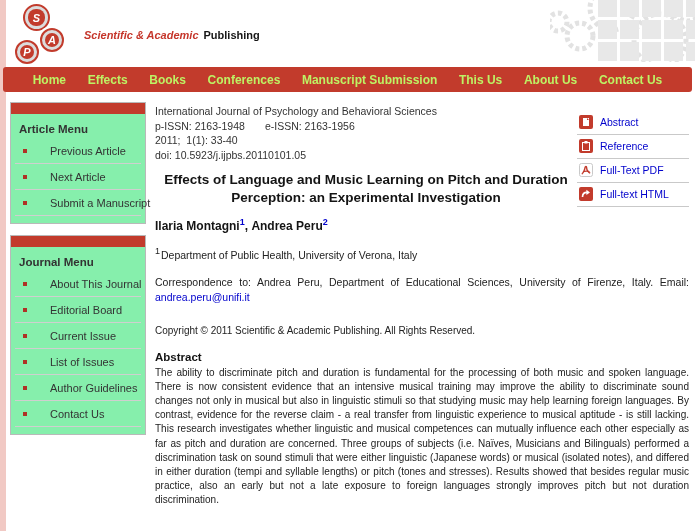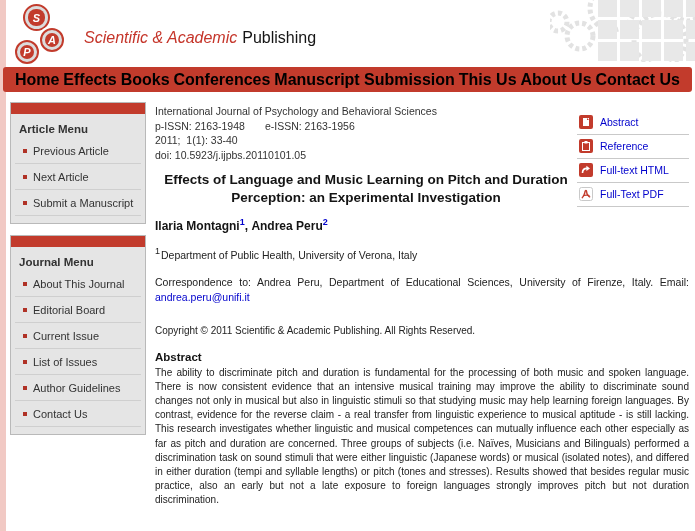--- a/index.html
+++ b/index.html
@@ -25,39 +25,39 @@
   }
   .coin-inner {
     width: 70%; height: 70%; border-radius: 50%;
     background: #C23B2C; color: #fff;
     font-weight: bold; font-style: italic; font-size: 11px;
     display: flex; align-items: center; justify-content: center;
   }
   .coin-s { left: 15px; top: 2px;  width: 27px; height: 27px; z-index: 1; }
   .coin-a { left: 32px; top: 26px; width: 24px; height: 24px; z-index: 2; }
   .coin-p { left: 7px;  top: 38px; width: 24px; height: 24px; z-index: 3; }
-  .brand { position: absolute; left: 84px; top: 29px; font-size: 16px; font-weight: normal; white-space: nowrap; text-align: center; }
+  .brand { position: absolute; left: 84px; top: 29px; font-size: 11px; font-weight: bold; white-space: nowrap; text-align: center; }
   .brand-red { color: #C5352A; font-style: italic; }
   .brand-black { color: #151515; margin-left: 5px; }
   .gears { position: absolute; right: 0; top: 0; }
   
   nav {
     margin: 0 3px; height: 25px; background: #C23B2C; border-radius: 3px;
     display: flex; align-items: center; justify-content: space-evenly; padding: 0 8px;
     position: relative; z-index: 6;
   }
-  nav a { color: #000000; font-weight: bold; font-size: 16px; text-decoration: none; white-space: nowrap; cursor: pointer; }
+  nav a { color: #bef264; font-weight: bold; font-size: 12px; text-decoration: none; white-space: nowrap; cursor: pointer; }
   
   .content { display: flex; padding: 10px 0 0 10px; }
   aside { width: 136px; flex: none; }
-  .menu-box { border: 1px solid #B9B9B9; background: #e5e5e5; margin-bottom: 11px; padding-bottom: 7px; }
+  .menu-box { border: 1px solid #B9B9B9; background: #86efac; margin-bottom: 11px; padding-bottom: 7px; }
   .menu-topbar { height: 11px; background: #C23B2C; }
   .menu-title { font-weight: bold; font-size: 11.5px; color: #333; padding: 9px 8px 3px 8px; }
   .menu-item {
-    display: flex; align-items: center; gap: 6px;
+    display: flex; align-items: center; gap: 23px;
     padding: 7px 4px 6px 8px; margin: 0 4px;
     border-bottom: 1px solid #CFCFCF;
     font-size: 11px; color: #333; cursor: pointer; white-space: nowrap;
   }
   .bullet { width: 4px; height: 4px; background: #B03226; flex: none; }
   main { flex: 1; padding: 2px 6px 0 9px; }
   
   .top-row { display: flex; }
   .article-head { flex: 1; }
   .info-line { font-size: 10.5px; color: #333; line-height: 14.5px; white-space: nowrap; }
@@ -220,34 +220,34 @@
         <a class="action-link">
           <svg width="14" height="14" viewBox="0 0 14 14">
               <rect width="14" height="14" rx="2" fill="#C23B2C"></rect>
               <rect x="3.5" y="3.5" width="7" height="8" fill="none" stroke="#fff"></rect>
               <rect x="5.5" y="2" width="3" height="2.5" fill="#fff"></rect>
             </svg>
           <span>Reference</span>
         </a>
         <a class="action-link">
           <svg width="14" height="14" viewBox="0 0 14 14">
+              <rect x="0.5" y="0.5" width="13" height="13" rx="2" fill="#fff" stroke="#C9C9C9"></rect>
+              <path d="M2.8 11 C4.4 10.4 5.9 6 6.1 4.4 C6.3 3 7.6 3 7.6 4.4 C7.6 7 9.6 9.6 11.2 10.2" stroke="#C23B2C" stroke-width="1.4" fill="none"></path>
+              <path d="M4 8.8 C6 8 8.5 8 10.5 8.6" stroke="#C23B2C" stroke-width="1.1" fill="none"></path>
+            </svg>
+          <span>Full-Text PDF</span>
+        </a>
+        <a class="action-link">
+          <svg width="14" height="14" viewBox="0 0 14 14">
               <rect width="14" height="14" rx="2" fill="#C23B2C"></rect>
               <path d="M3.5 10 C3.5 6.8 5.5 5.4 8 5.4" stroke="#fff" stroke-width="1.6" fill="none"></path>
               <path d="M7.4 2.8 L11 5.4 L7.4 8 Z" fill="#fff"></path>
             </svg>
           <span>Full-text HTML</span>
         </a>
-        <a class="action-link">
-          <svg width="14" height="14" viewBox="0 0 14 14">
-              <rect x="0.5" y="0.5" width="13" height="13" rx="2" fill="#fff" stroke="#C9C9C9"></rect>
-              <path d="M2.8 11 C4.4 10.4 5.9 6 6.1 4.4 C6.3 3 7.6 3 7.6 4.4 C7.6 7 9.6 9.6 11.2 10.2" stroke="#C23B2C" stroke-width="1.4" fill="none"></path>
-              <path d="M4 8.8 C6 8 8.5 8 10.5 8.6" stroke="#C23B2C" stroke-width="1.1" fill="none"></path>
-            </svg>
-          <span>Full-Text PDF</span>
-        </a>
       </div>
     </div>
 
     <p class="correspondence"><span>Correspondence to: Andrea Peru, Department of Educational Sciences, University of Firenze, Italy. Email:</span> <a class="email">andrea.peru@unifi.it</a></p>
 
     <p class="copyright">Copyright © 2011 Scientific &amp; Academic Publishing. All Rights Reserved.</p>
 
     <div class="abstract-heading">Abstract</div>
     <p class="abstract">The ability to discriminate pitch and duration is fundamental for the processing of both music and spoken language. There is now consistent evidence that an intensive musical training may improve the ability to discriminate sound changes not only in musical but also in linguistic stimuli so that studying music may help learning foreign languages. By contrast, evidence for the reverse claim - a real transfer from linguistic experience to musical aptitude - is still lacking. This research investigates whether linguistic and musical competences can mutually influence each other especially as far as pitch and duration are concerned. Three groups of subjects (i.e. Naïves, Musicians and Bilinguals) performed a discrimination task on sound stimuli that were either linguistic (Japanese words) or musical (isolated notes), and differed in either duration (tempi and syllable lengths) or pitch (tones and stresses). Results showed that besides regular music practice, also an early but not a late exposure to foreign languages strongly improves pitch but not duration discrimination.</p>
 

